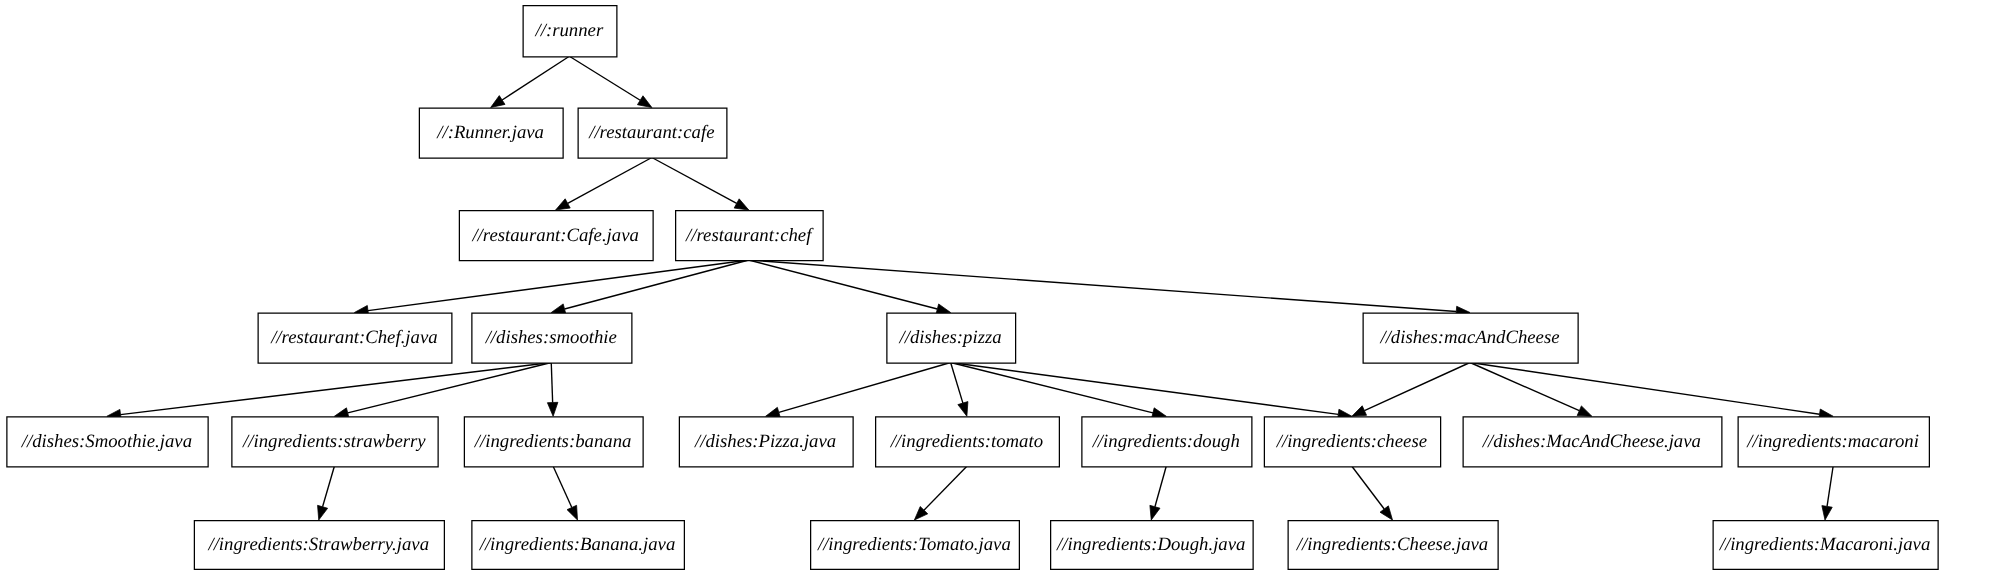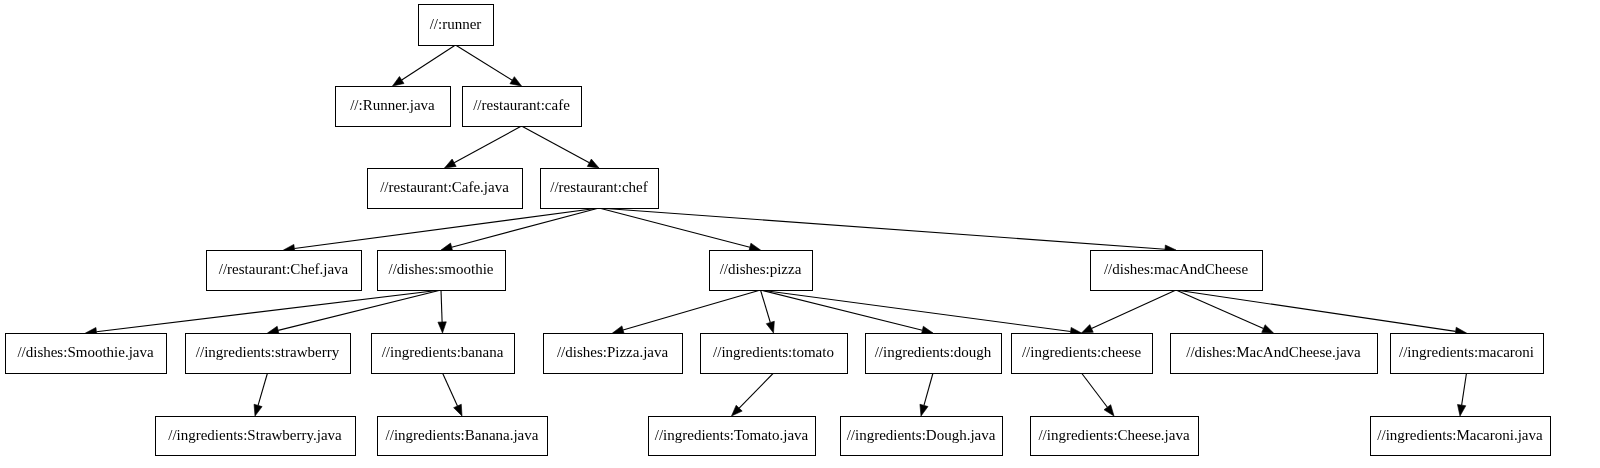--- a/index.html
+++ b/index.html
@@ -6,20 +6,21 @@
     margin: 0;
     padding: 0;
     background: #ffffff;
   }
   #graph-root {
     position: relative;
     width: 1600px;
     height: 468px;
     background: #ffffff;
     font-family: "Liberation Serif", "DejaVu Serif", serif;
+    font-style: italic;
   }
   svg#graph-canvas {
     position: absolute;
     left: 0;
     top: 0;
     width: 1600px;
     height: 468px;
     display: block;
   }
   .node-box {

